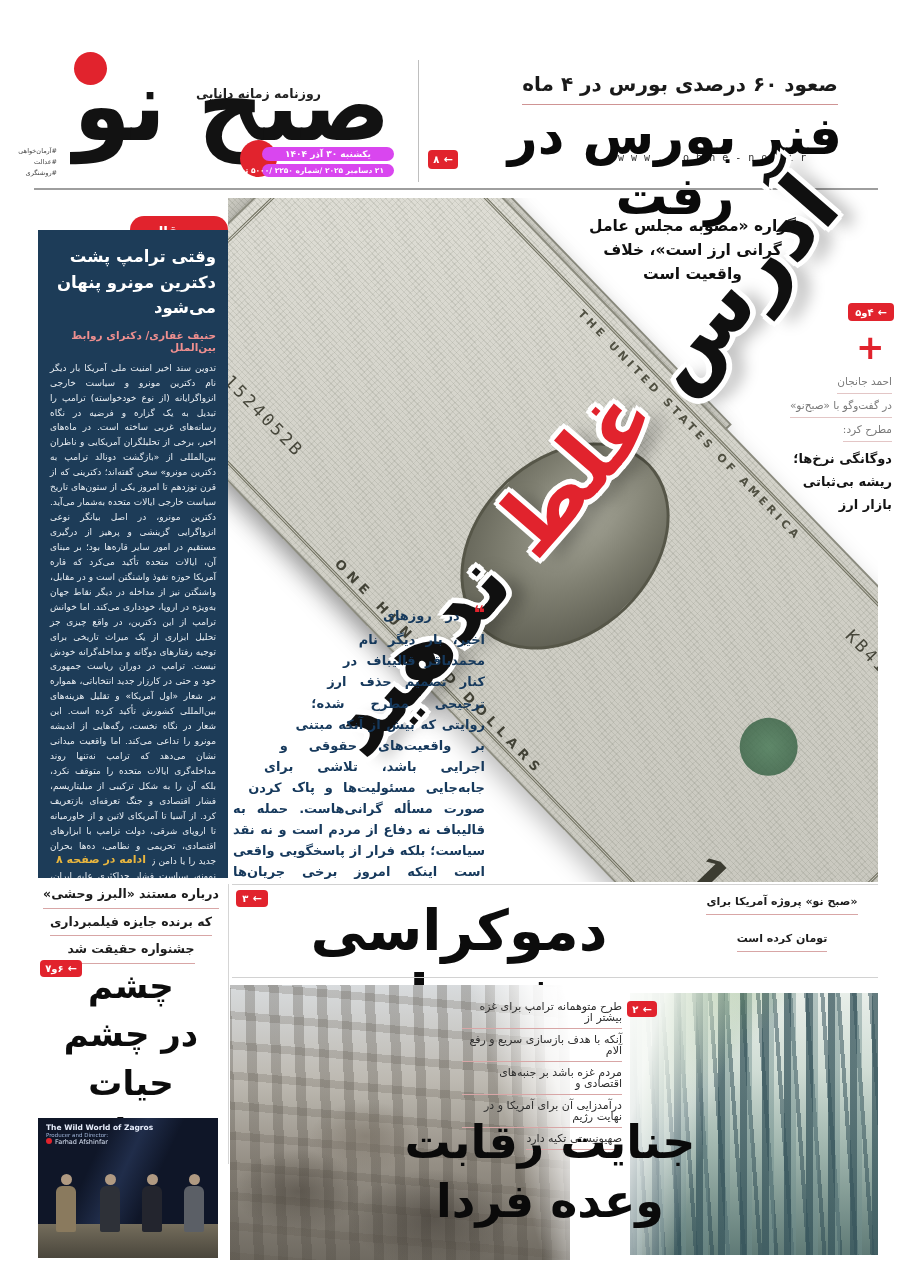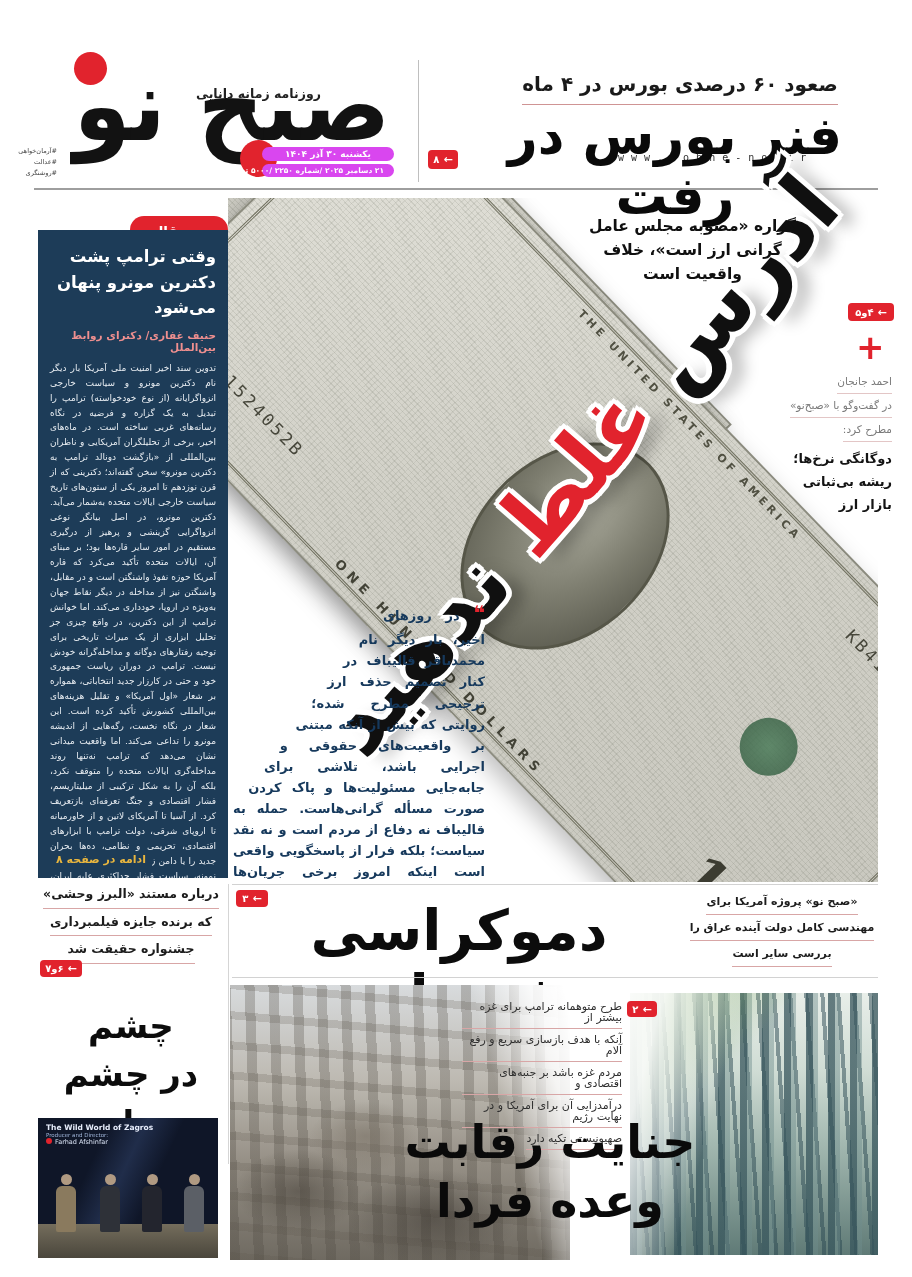--- a/index.html
+++ b/index.html
@@ -221,40 +221,40 @@
     <div>احمد جانجان</div><br>
     <div>در گفت‌وگو با «صبح‌نو»</div><br>
     <div>مطرح کرد:</div>
   </div>
 
   <div class="abs thinrule" style="left:232px;top:884px;width:646px;"></div>
   <div class="abs vrule" style="left:228px;top:884px;height:280px;background:#d5d5d5;"></div>
 
   <div class="abs underlined-kicker" style="left:682px;top:896px;width:200px;">
     <span>«صبح نو» پروژه آمریکا برای</span><br>
-    <span>مهندسی کامل دولت آینده عراق را</span><br>
-    <span>بررسی سایر است</span>
+    <br>
+    <span>تومان کرده است</span>
   </div>
   <div class="abs page-badge" style="left:236px;top:890px;width:32px;height:17px;">
     <span class="arr">←</span>
     <span>۳</span>
   </div>
   <div class="abs democracy" style="left:244px;top:898px;width:430px;">دموکراسی شـرطی</div>
   <div class="abs thinrule" style="left:232px;top:977px;width:646px;"></div>
 
   <div class="abs underlined-kicker" style="left:42px;top:888px;width:178px;font-size:12.5px;">
     <span>درباره مستند «البرز وحشی»</span><br>
     <span>که برنده جایزه فیلمبرداری</span><br>
     <span>جشنواره حقیقت شد</span>
   </div>
   <div class="abs page-badge" style="left:40px;top:960px;width:42px;height:17px;">
     <span class="arr">←</span>
     <span>۶و۷</span>
   </div>
-  <div class="abs doc-headline" style="left:42px;top:962px;width:178px;margin-top:40px;">
+  <div class="abs doc-headline" style="left:42px;top:962px;width:178px;">
     <div>چشم</div>
     <div>در چشم</div>
     <div>حیات پنهان</div>
   </div>
 
   <div class="abs award" style="left:38px;top:1118px;width:180px;height:140px;">
     <div class="streak"></div>
     <div class="floor"></div>
     <div class="cap">
       <div class="t">The Wild World of Zagros</div>

